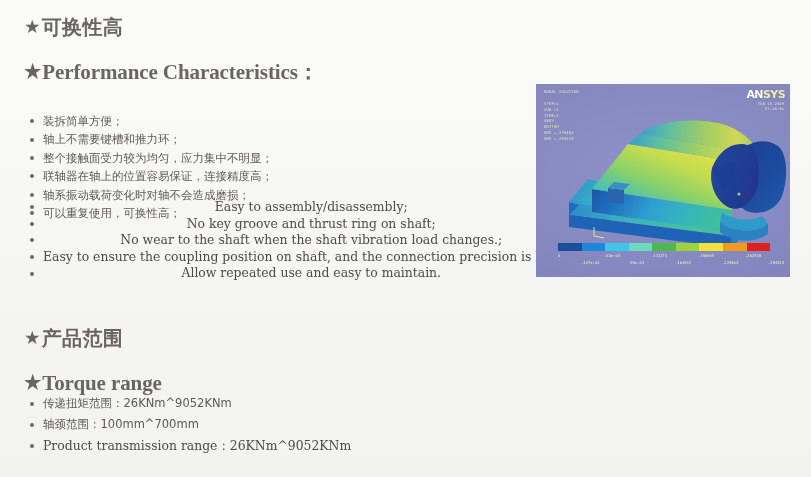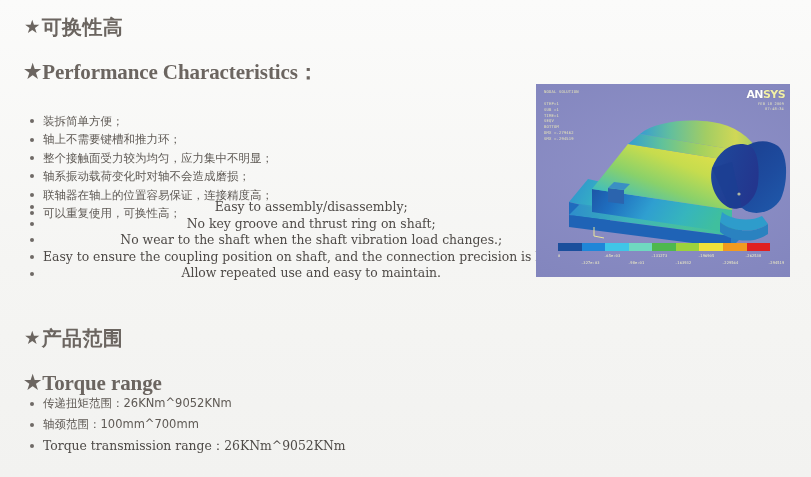--- a/index.html
+++ b/index.html
@@ -214,22 +214,22 @@
 
   <div class="section-head" style="left:24px; top:16px;">
     <span class="head-cn"><span class="star">★</span><span>可换性高</span></span>
     <span class="head-en"><span class="star">★</span><span>Performance Characteristics：</span></span>
   </div>
 
   <ul class="list list-cn" style="left:30px; top:80px;margin-top:32px;">
     <li><span>装拆简单方便；</span></li>
     <li><span>轴上不需要键槽和推力环；</span></li>
     <li><span>整个接触面受力较为均匀，应力集中不明显；</span></li>
+    <li><span>联轴器在轴上的位置容易保证，连接精度高；</span></li>
     <li><span>轴系振动载荷变化时对轴不会造成磨损；</span></li>
-    <li><span>联轴器在轴上的位置容易保证，连接精度高；</span></li>
     <li><span>可以重复使用，可换性高；</span></li>
   </ul>
 
   <ul class="list list-en" style="left:30px; top:199px;">
     <li><span>Easy to assembly/disassembly;</span></li>
     <li><span>No key groove and thrust ring on shaft;</span></li>
     <li><span>No wear to the shaft when the shaft vibration load changes.;</span></li>
     <li><span>Easy to ensure the coupling position on shaft, and the connection precision is high ；</span></li>
     <li><span>Allow repeated use and easy to maintain.</span></li>
   </ul>
@@ -238,21 +238,21 @@
     <span class="head-cn"><span class="star">★</span><span>产品范围</span></span>
     <span class="head-en"><span class="star">★</span><span>Torque range</span></span>
   </div>
 
   <ul class="list list-cn-range" style="left:30px; top:393px;">
     <li><span>传递扭矩范围：26KNm^9052KNm</span></li>
     <li><span>轴颈范围：100mm^700mm</span></li>
   </ul>
 
   <ul class="list list-en-range" style="left:30px; top:437px;">
-    <li><span>Torque transmission range：26KNm^9052KNm</span></li>
+    <li><span>Product transmission range：26KNm^9052KNm</span></li>
   </ul>
 
   <div class="fea">
     <div class="fea-inner"></div>
 
     <svg class="body-wrap" viewBox="0 0 254 193" preserveAspectRatio="none">
       <defs>
         <linearGradient id="gTop" x1="0" y1="1" x2="1" y2="0">
           <stop offset="0%" stop-color="#2aa7d8"></stop>
           <stop offset="18%" stop-color="#46c0b6"></stop>

